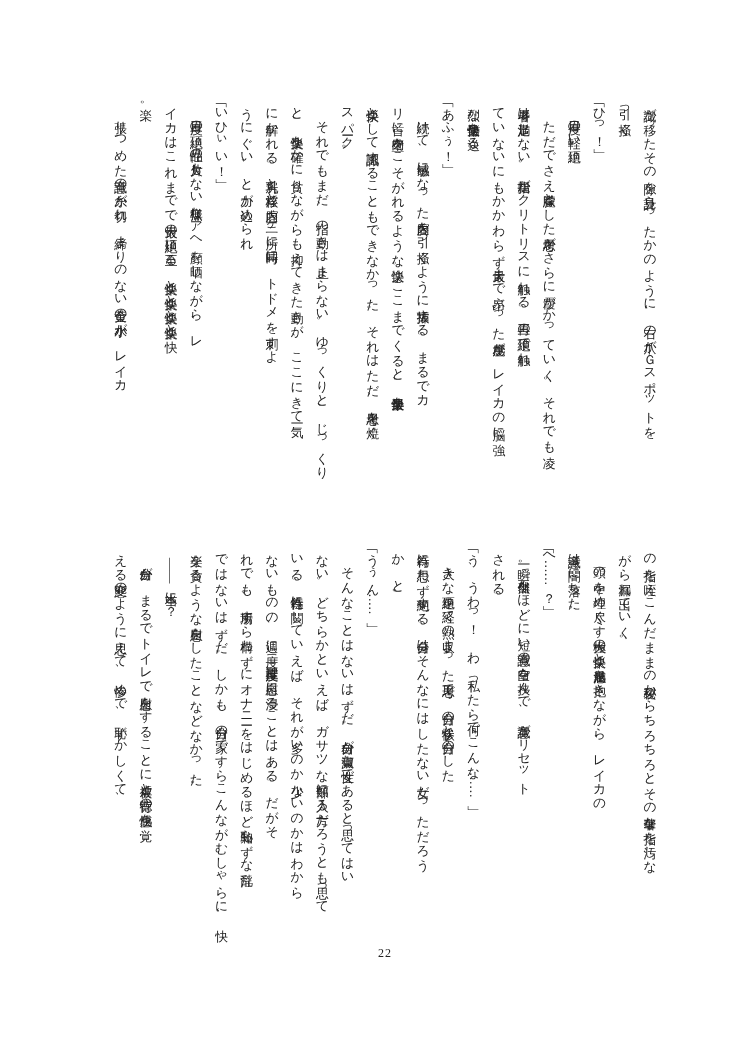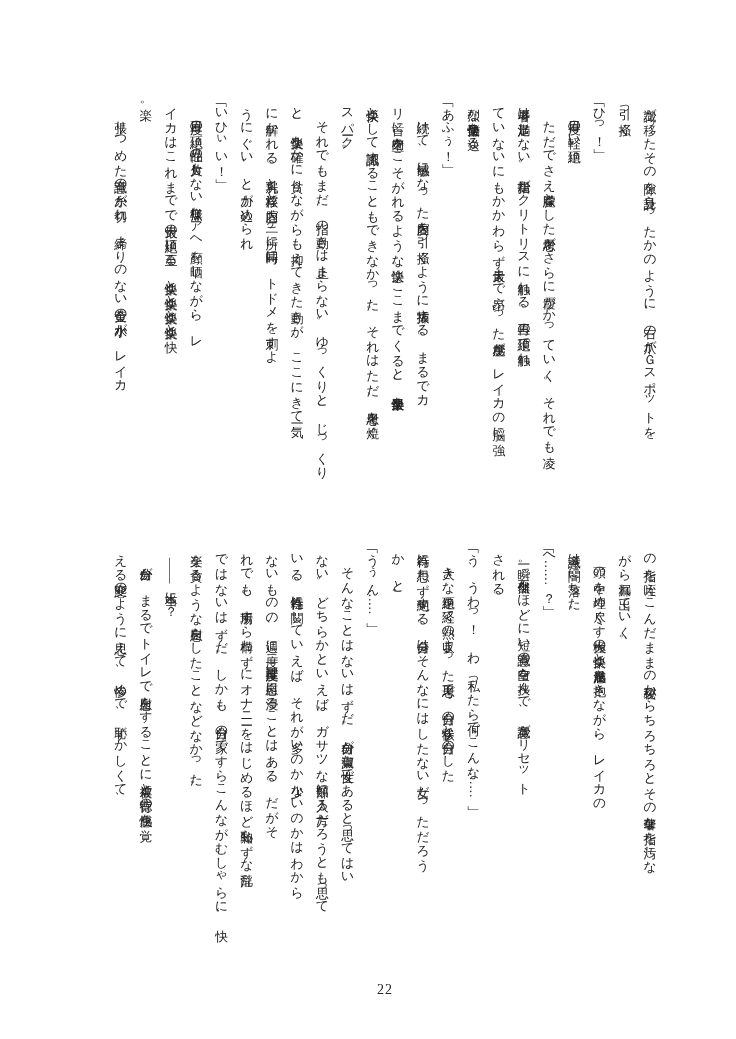--- a/index.html
+++ b/index.html
@@ -32,25 +32,25 @@
   }
   #block-bottom {
     top: 545px;
     right: 74px;
   }
   .line {
     
   }
   #page-number {
     position: absolute;
-    top: 982px;
+    top: 946px;
     left: 0;
     right: 0;
     text-align: center;
-    font-size: 14px;
+    font-size: 12px;
     letter-spacing: 1px;
     color: #222222;
     margin-left: 34px;
   }
 </style>
 </head>
 <body>
 
 <div id="page">
 

